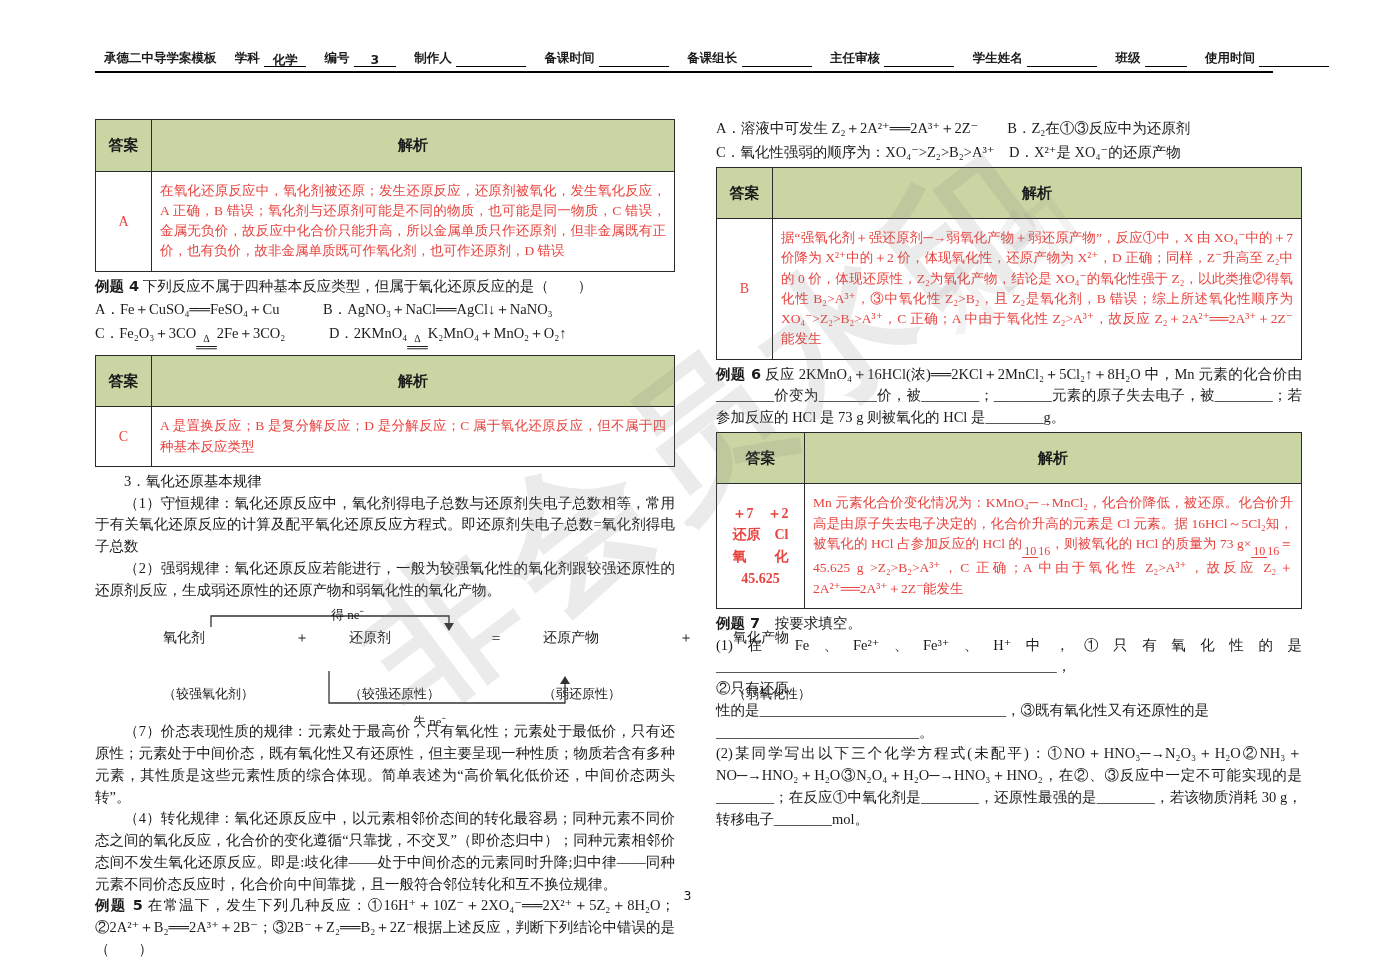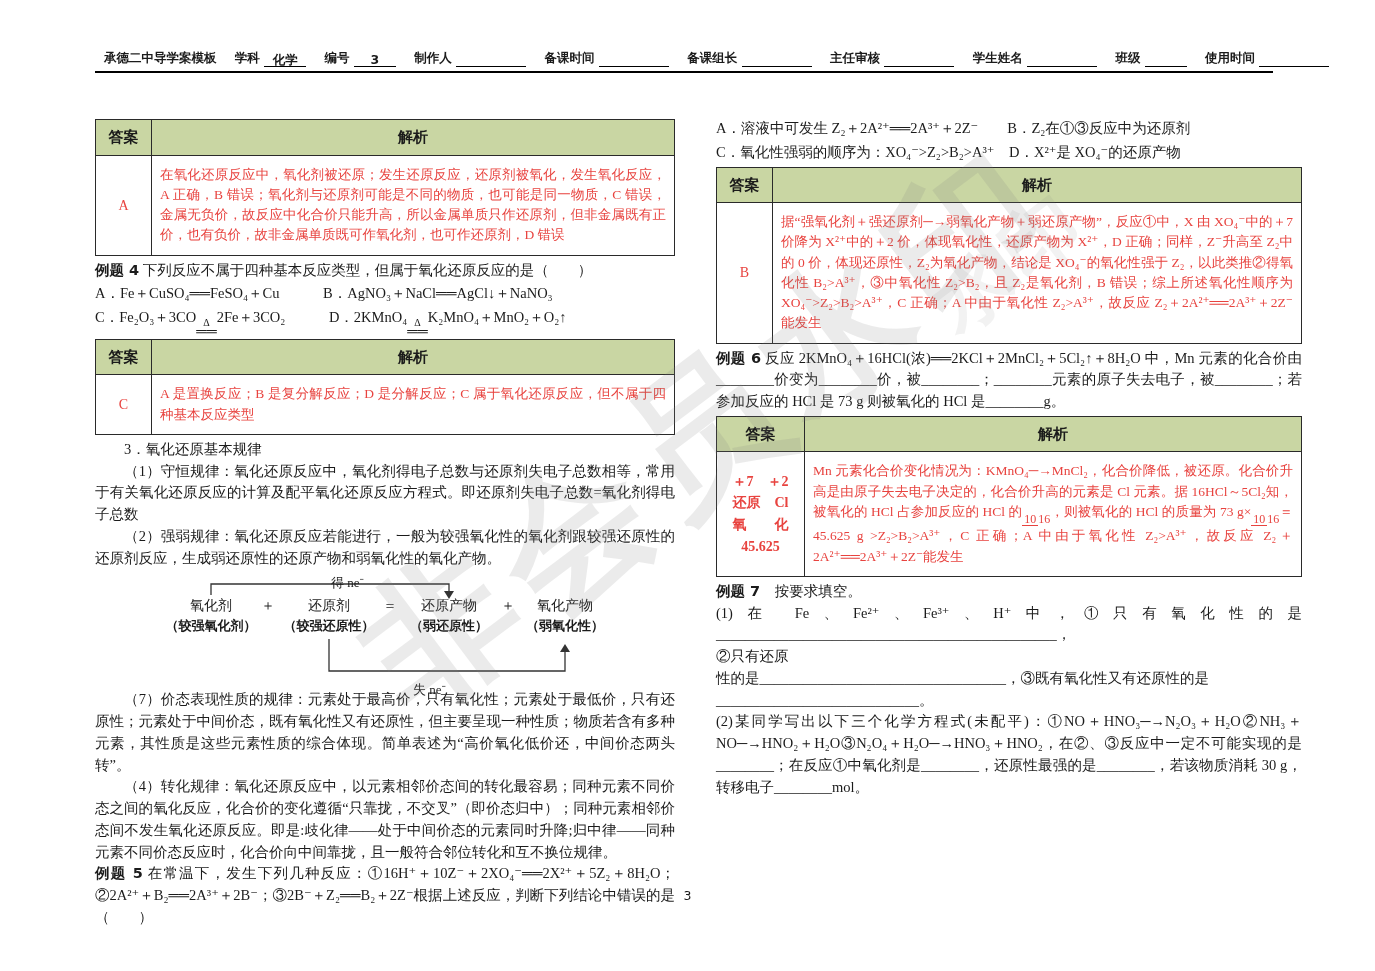--- a/index.html
+++ b/index.html
@@ -13,43 +13,43 @@
              font-weight:bold;height:14px;vertical-align:bottom;}
   .hdr .hval.sm{min-width:42px;}
   .hrule{position:absolute;left:95px;top:71px;width:1178px;border-top:2px solid #000;height:0;}
   
   .col{position:absolute;top:116px;font-size:14.5px;line-height:1.5;text-align:justify;}
   .col-left{left:95px;width:580px;}
   .col-right{left:716px;width:586px;}
   
   table.anstable{border-collapse:collapse;width:100%;margin:3px 0 4px 0;}
   table.anstable th,table.anstable td{border:1.5px solid #2a2a2a;}
-  table.anstable th{background:var(--green);font-size:15px;font-weight:bold;padding:6px 2px;text-align:center;}
+  table.anstable th{background:var(--green);font-size:15px;font-weight:bold;padding:14px 2px;text-align:center;}
   table.anstable td.ans{color:var(--red);text-align:center;font-size:14px;padding:2px;}
   table.anstable td.anl{color:var(--red);font-size:13.5px;line-height:1.5;padding:9px 8px;text-align:justify;}
   .c-ans{width:56px;}
   .c-ans-w{width:88px;}
   .lh-air td.anl{line-height:1.72;margin-top:16px;}
   .multiline{white-space:pre-line;line-height:1.55;font-weight:bold;}
   
   .p{margin:0;}
   .ind{text-indent:2em;}
   .ex-title{font-weight:bold;font-family:"DejaVu Sans","Liberation Sans",sans-serif;}
   .opt-line{margin:2px 0;}
   .prewrap{white-space:pre-line;}
   
   .deq{display:inline-flex;flex-direction:column;align-items:center;vertical-align:-4px;line-height:0.55;}
   .deq span:first-child{font-size:10px;line-height:1;}
   .frac{display:inline-flex;flex-direction:row;align-items:center;vertical-align:-7px;line-height:1.05;font-size:12px;}
   .frac span:first-child{border-bottom:1px solid var(--red);padding:0 2px;}
   
   .diagram{position:relative;width:450px;height:104px;margin:10px 0 6px 68px;font-size:14px;}
   .dg-grid{position:absolute;left:0;top:16px;width:450px;display:grid;
-           grid-template-columns:96px 18px 104px 18px 100px 18px 96px;text-align:center;z-index:1;}
-  .dg-grid .sub{font-size:13px;font-weight:bold;}
+           grid-template-columns:96px 18px 104px 18px 100px 18px 96px;z-index:1;gap:36px;}
+  .dg-grid .sub{font-size:13px;}
   .dg-label{position:absolute;font-size:13px;z-index:2;background:transparent;font-family:Liberation Serif, serif;}
   .dg-gain{left:168px;top:-6px;}
   .dg-lose{left:250px;top:63px;margin-top:38px;}
   .dg-svg{position:absolute;left:0;top:0;z-index:0;}
   .dg-svg path{fill:none;stroke:#333;stroke-width:1.3;}
   .dg-svg polygon{fill:#333;}
   
   .pageno{position:absolute;left:0;top:888px;width:1375px;text-align:center;font-size:12.5px;
           font-family:"DejaVu Sans","Liberation Sans",sans-serif;}
   .wmark{position:absolute;left:300px;top:330px;width:820px;text-align:center;

